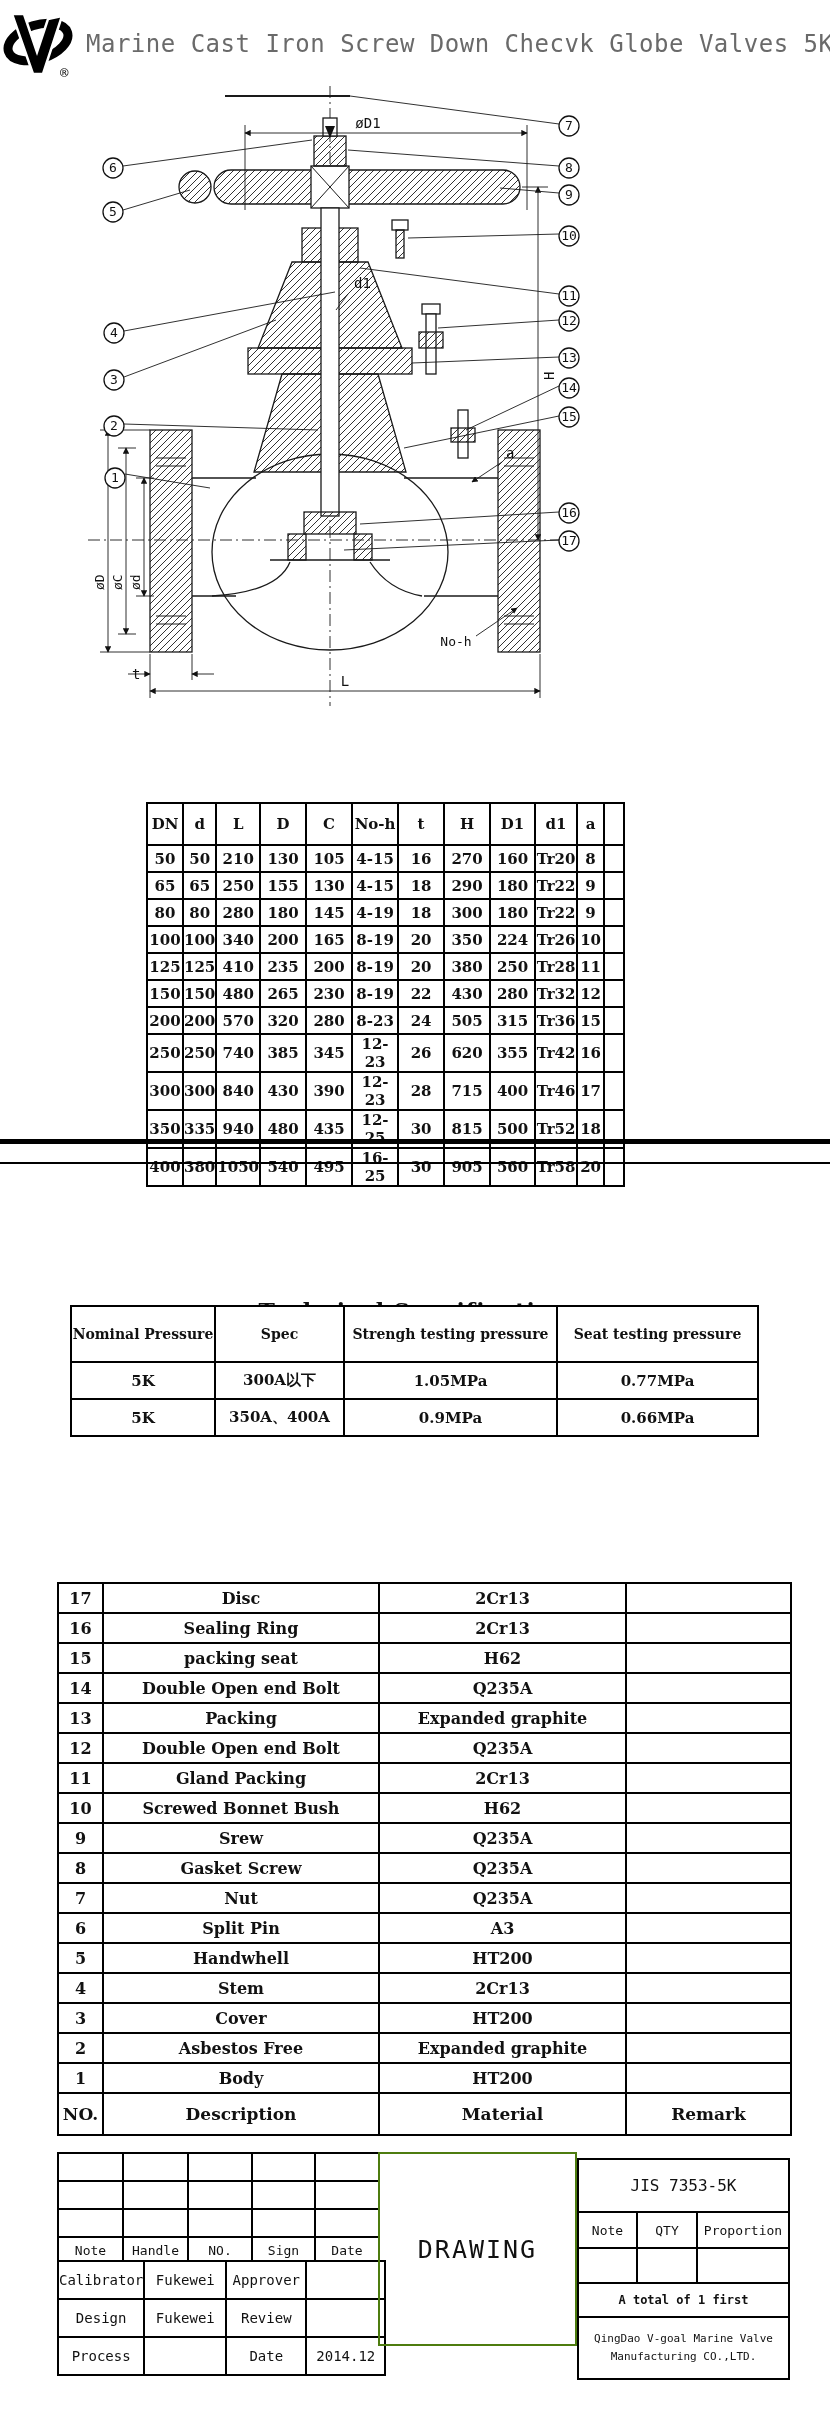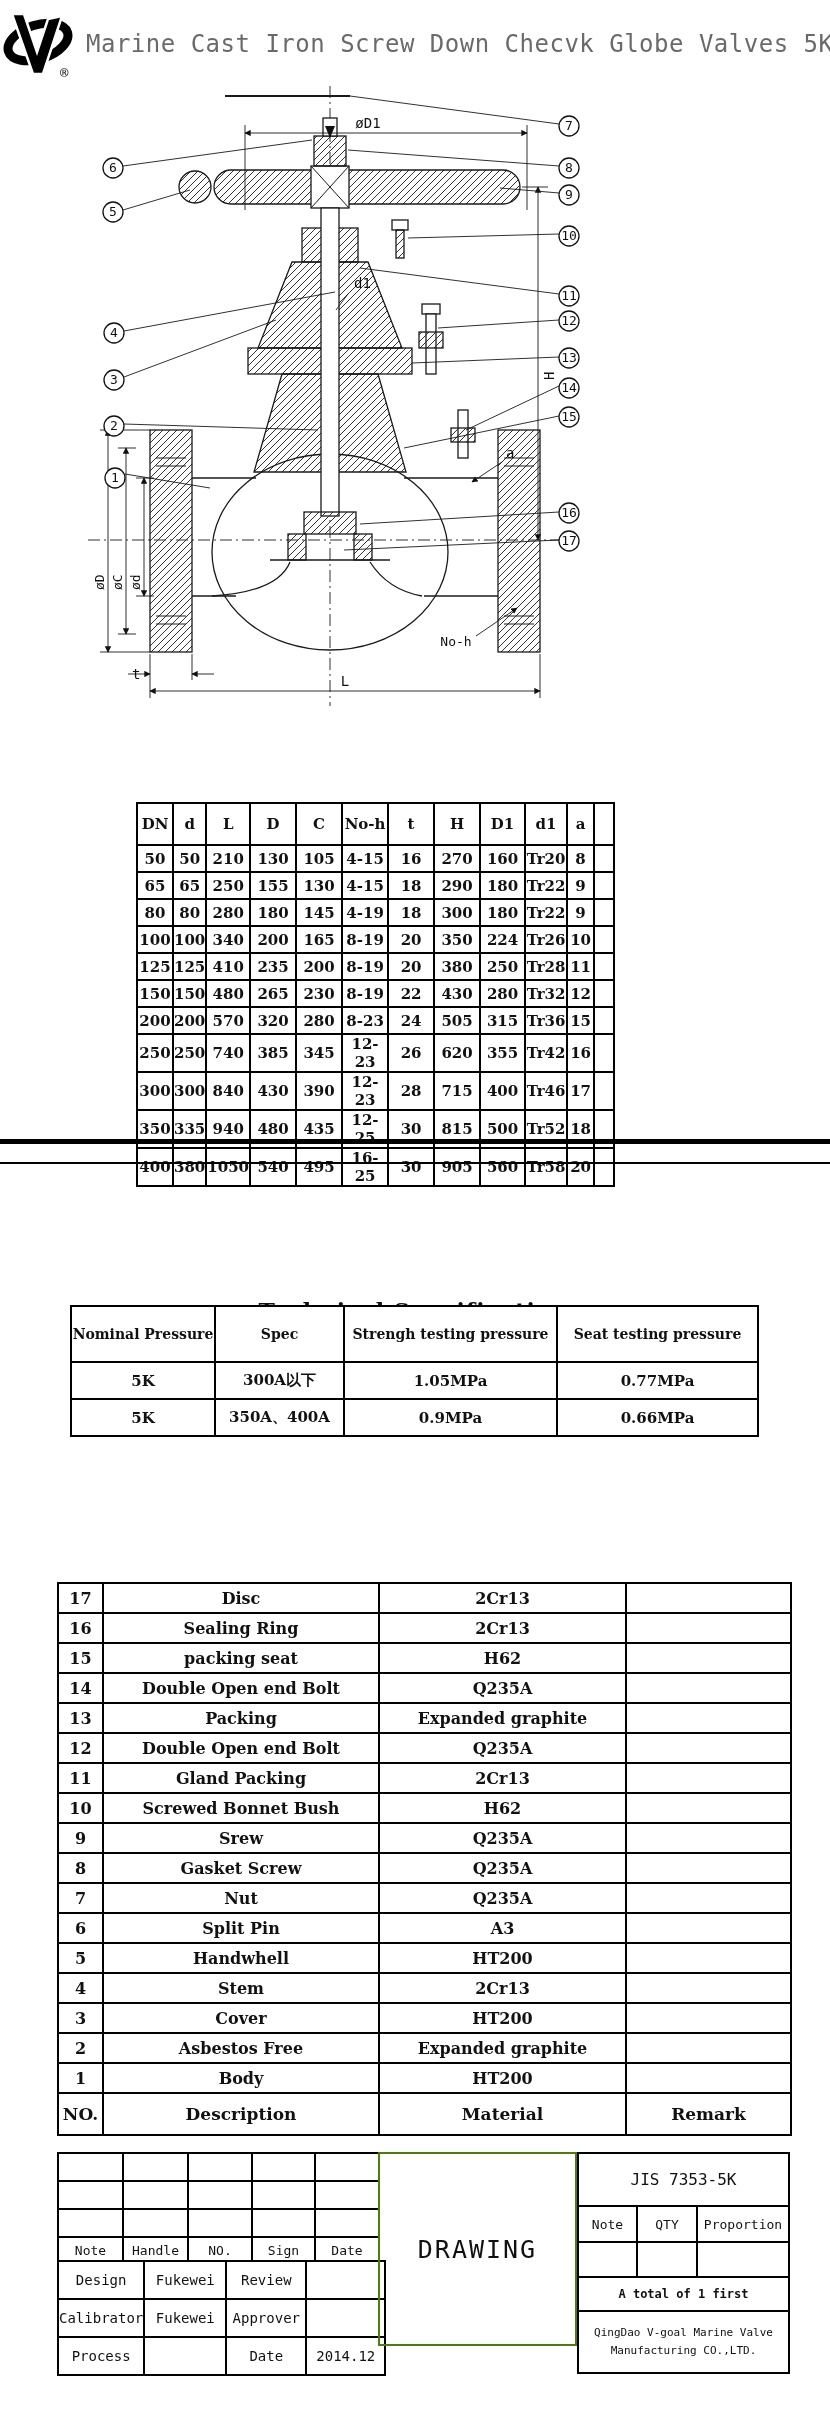--- a/index.html
+++ b/index.html
@@ -11,21 +11,21 @@
   .doc-title{position:absolute;left:86px;top:30px;font-size:24px;letter-spacing:.5px;
              color:#6a6a6a;white-space:nowrap;}
 
   
   .drawing{position:absolute;left:30px;top:80px;}
 
   
   table{border-collapse:collapse;table-layout:fixed;position:absolute;background:#fff;}
   td,th{border:2px solid #000;text-align:center;vertical-align:middle;padding:0;overflow:hidden;}
 
-  .dimtab{left:136px;top:802px;font:bold 15px "DejaVu Serif",serif;}
+  .dimtab{left:146px;top:802px;font:bold 15px "DejaVu Serif",serif;}
   .dimtab thead tr{height:42px;}
   .dimtab tbody tr{height:27px;}
 
   .divider-thick{position:absolute;left:0;top:1139px;width:830px;height:5px;background:#000;}
   .divider-thin{position:absolute;left:0;top:1162px;width:830px;height:2px;background:#000;}
 
   .spec-heading{position:absolute;left:70px;top:1298px;width:687px;text-align:center;
                 font:bold 22px "DejaVu Serif",serif;letter-spacing:1px;}
   .spectab{left:70px;top:1305px;font:bold 14px "DejaVu Serif",serif;}
   .spectab thead tr{height:56px;}
@@ -42,21 +42,21 @@
   .signtop tr.lbl{height:26px;}
   .signbot{left:57px;top:2260px;font-size:14px;}
   .signbot tr{height:38px;}
   .drawing-box{position:absolute;left:378px;top:2152px;width:199px;height:194px;
                border:2px solid #4d7c0f;box-sizing:border-box;display:flex;
                align-items:center;justify-content:center;}
   .drawing-box span{font-size:25px;letter-spacing:2px;}
   .rightcol{position:absolute;left:577px;top:2152px;width:213px;}
   .rb{border:2px solid #000;box-sizing:border-box;background:#fff;margin-top:-2px;
       display:flex;align-items:center;justify-content:center;text-align:center;}
-  .rb:first-child{margin-top:0;}
+  .rb:first-child{margin-top:6px;}
   .rb1{height:55px;font-size:16px;}
   .rbrow{height:38px;padding:0;align-items:stretch;}
   .rbrow .cell{display:flex;align-items:center;justify-content:center;border-right:2px solid #000;}
   .rbrow .cell:last-child{border-right:none;}
   .rb3{height:37px;}
   .rb4{height:36px;font-weight:bold;font-size:12px;}
   .rb5{height:64px;font-size:11px;flex-direction:column;line-height:1.6;}
 </style>
 </head>
 <body>
@@ -649,29 +649,29 @@
   </table>
   <table class="tb signbot">
     <colgroup>
         <col style="width:80px">
         <col style="width:82px">
         <col style="width:80px">
         <col style="width:79px">
       </colgroup>
     <tbody>
         <tr>
+          <td>Calibrator</td>
+          <td>Fukewei</td>
+          <td>Approver</td>
+          <td></td>
+        </tr>
+        <tr>
           <td>Design</td>
           <td>Fukewei</td>
           <td>Review</td>
-          <td></td>
-        </tr>
-        <tr>
-          <td>Calibrator</td>
-          <td>Fukewei</td>
-          <td>Approver</td>
           <td></td>
         </tr>
         <tr>
           <td>Process</td>
           <td></td>
           <td>Date</td>
           <td>2014.12</td>
         </tr>
       </tbody>
   </table>

